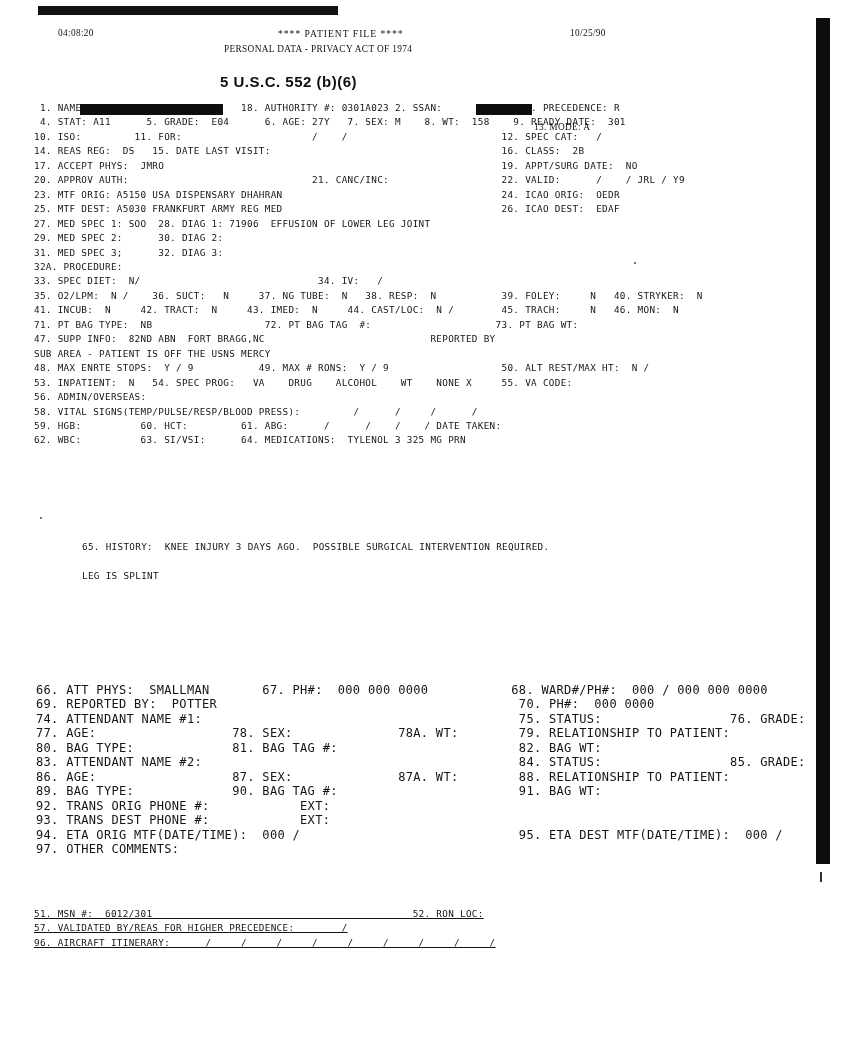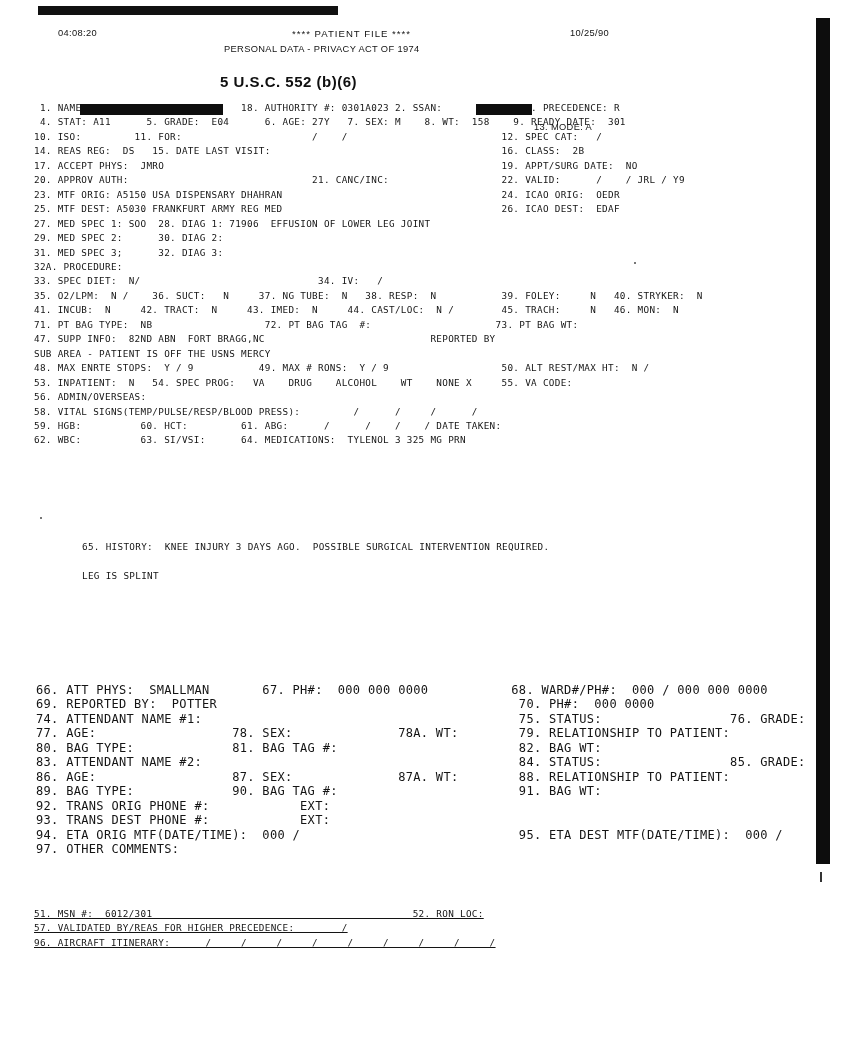--- a/index.html
+++ b/index.html
@@ -44,28 +44,28 @@
   .doc {
     position: absolute;
     left: 0;
     top: 0;
     width: 850px;
     height: 1064px;
   }
   .ln {
     position: absolute;
     white-space: pre;
-    font-family: Liberation Sans, sans-serif;
+    font-family: Liberation Serif, serif;
     font-size: 9.3px;
     letter-spacing: 0.35px;
     line-height: 11px;
     color: #121212;
   }
   .hdr-time { left: 58px;  top: 28px; }
-  .hdr-title { left: 292px; top: 28px; font-size: 9.6px; letter-spacing: 1px;}
+  .hdr-title { left: 278px; top: 28px; font-size: 9.6px; letter-spacing: 1px;}
   .hdr-date { left: 570px; top: 28px; }
   .hdr-sub  { left: 224px; top: 44px; }
   .usc {
     position: absolute;
     left: 220px;
     top: 73px;
     font-family: "Liberation Sans", sans-serif;
     font-weight: bold;
     font-size: 15px;
     letter-spacing: 0.5px;

